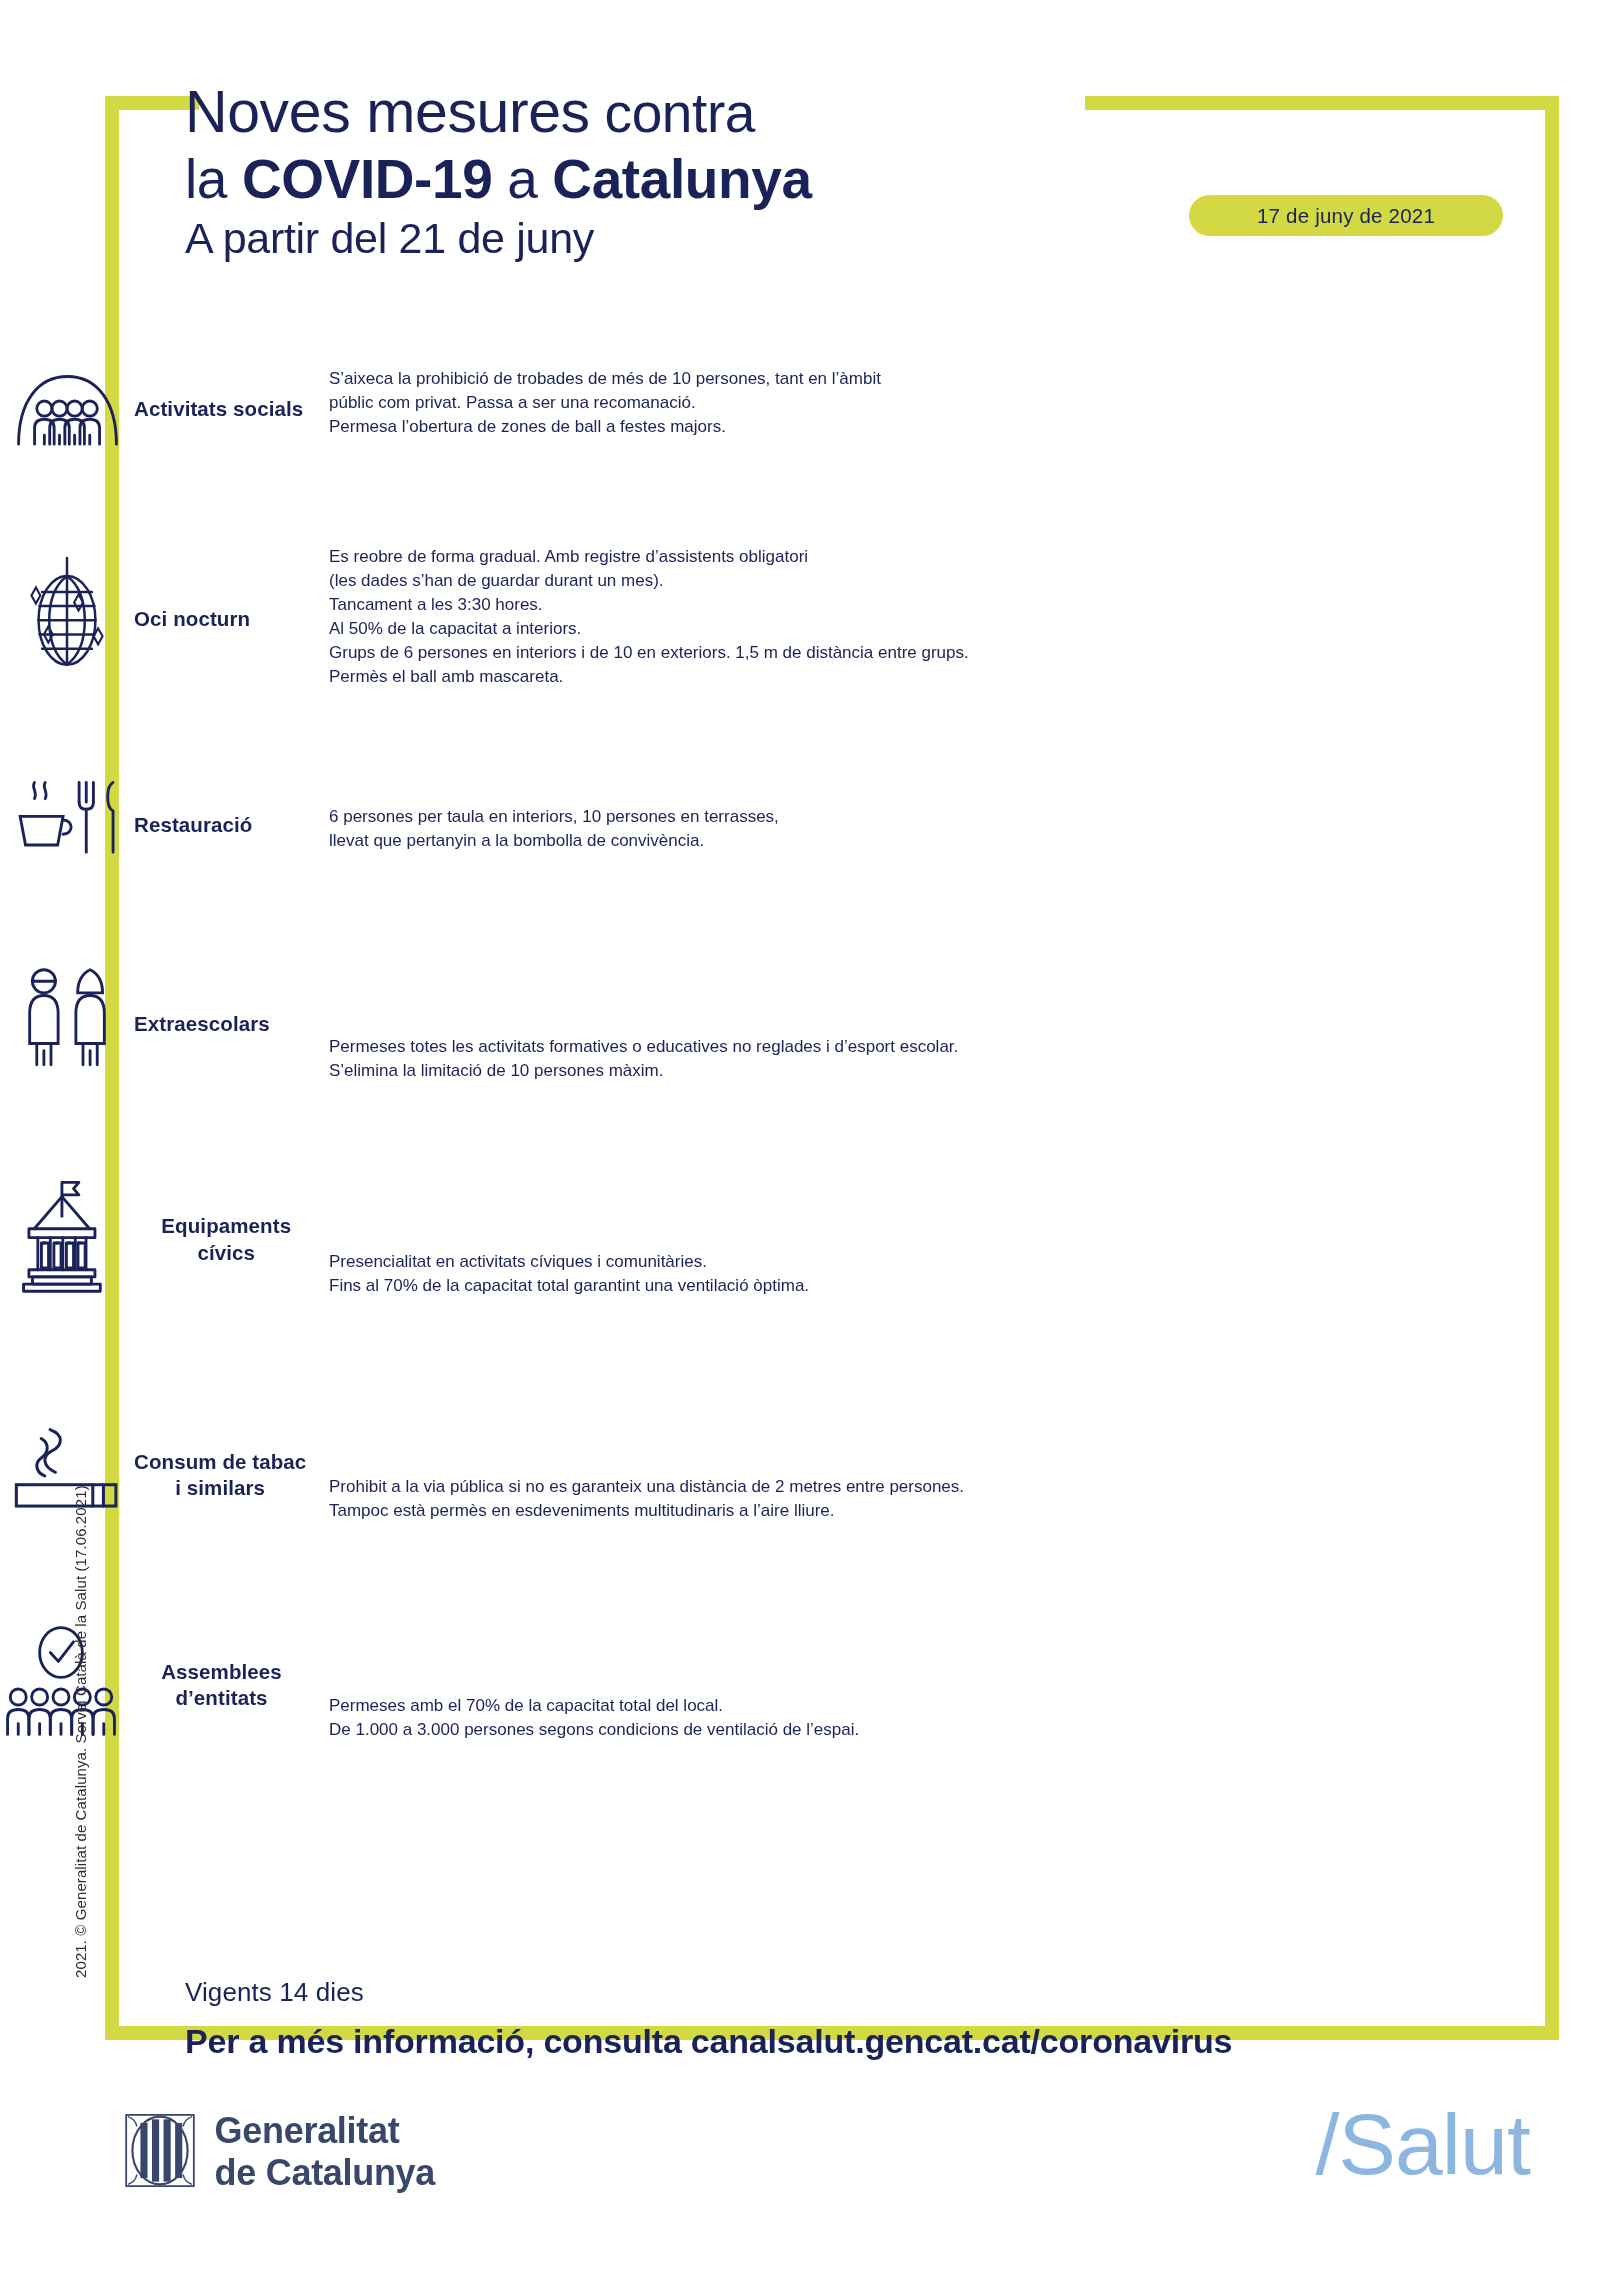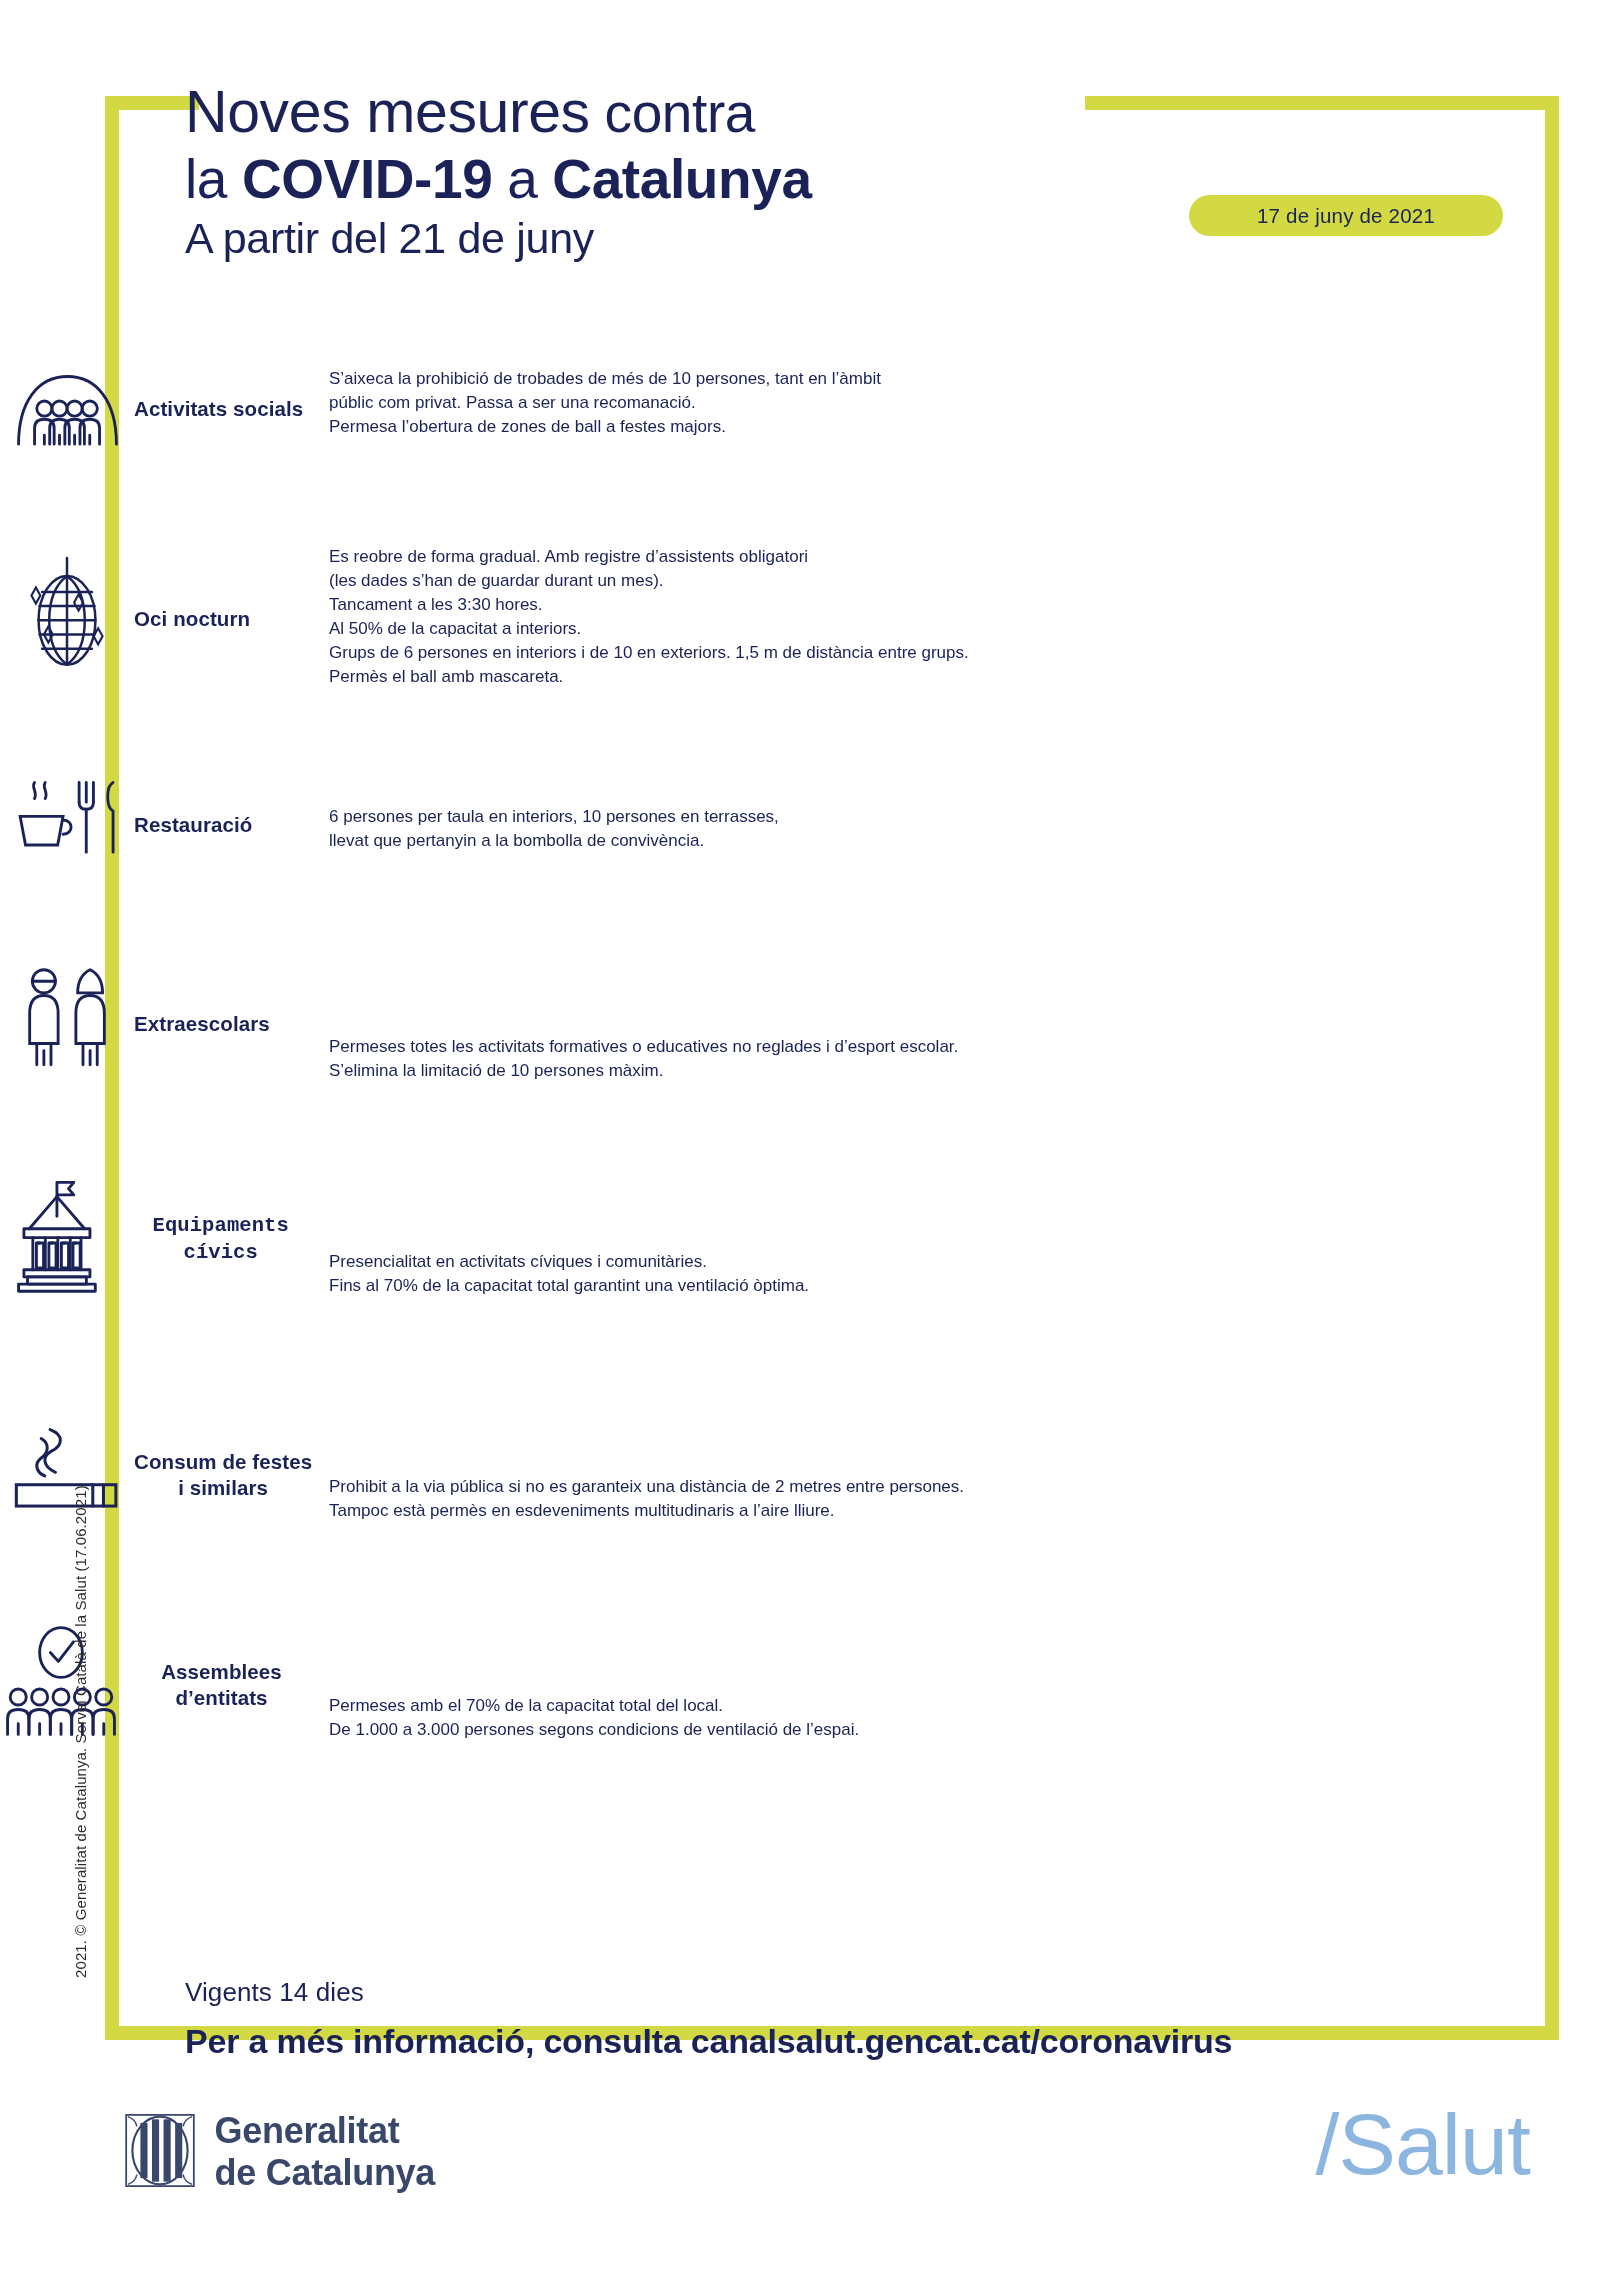--- a/index.html
+++ b/index.html
@@ -144,21 +144,21 @@
   .m-nightlife .text-col { padding-top: 1.8px; }
   .m-nightlife .icon-col { padding-top: 19.6px; }
   .m-food     { height: 201px; }
   .m-food     .text-col { padding-top: 48px; }
   .m-food     .icon-col { padding-top: 10.7px; }
   .m-extra    { height: 221px; }
   .m-extra    .text-col { padding-top: 77px; }
   .m-extra    .icon-col { padding-top: 9px; }
   .m-civic    { height: 223px; }
   .m-civic    .text-col { padding-top: 71px; }
-  .m-civic    .icon-col { padding-top: 3.6px; font-family: Liberation Mono, monospace; }
+  .m-civic    .icon-col { padding-top: 3.6px; }
   .m-tobacco  { height: 219px; }
   .m-tobacco  .text-col { padding-top: 73px; }
   .m-tobacco  .icon-col { padding-top: 16px; }
   .m-assembly { height: 207px; }
   .m-assembly .text-col { padding-top: 73px; }
   .m-assembly .icon-col { padding-top: 7.1px; }
 
   
   .footer-note {
     position: absolute;
@@ -361,21 +361,21 @@
     <div class="measure m-tobacco">
       <div class="icon-col">
         <div class="icon-box">
           <svg width="112" height="89" viewBox="0 0 126 100" fill="none" stroke="#1b2257" stroke-width="3.4" stroke-linecap="round">
             <path d="M44 4 C60 10 58 22 46 28 C34 34 36 46 50 52"></path>
             <path d="M34 14 C44 20 42 30 34 36 C26 42 28 52 38 56"></path>
             <rect x="6" y="66" width="112" height="24"></rect>
             <path d="M92 66 V90 M104 66 V90"></path>
           </svg>
         </div>
-        <div class="icon-label">Consum de festes
+        <div class="icon-label">Consum de tabac
 i similars</div>
       </div>
       <div class="text-col">Prohibit a la via pública si no es garanteix una distància de 2 metres entre persones.
 Tampoc està permès en esdeveniments multitudinaris a l’aire lliure.</div>
     </div>
 
     <div class="measure m-assembly">
       <div class="icon-col">
         <div class="icon-box">
           <svg width="116" height="114" viewBox="0 0 130 128" fill="none" stroke="#1b2257" stroke-width="3.2" stroke-linecap="round" stroke-linejoin="round">

